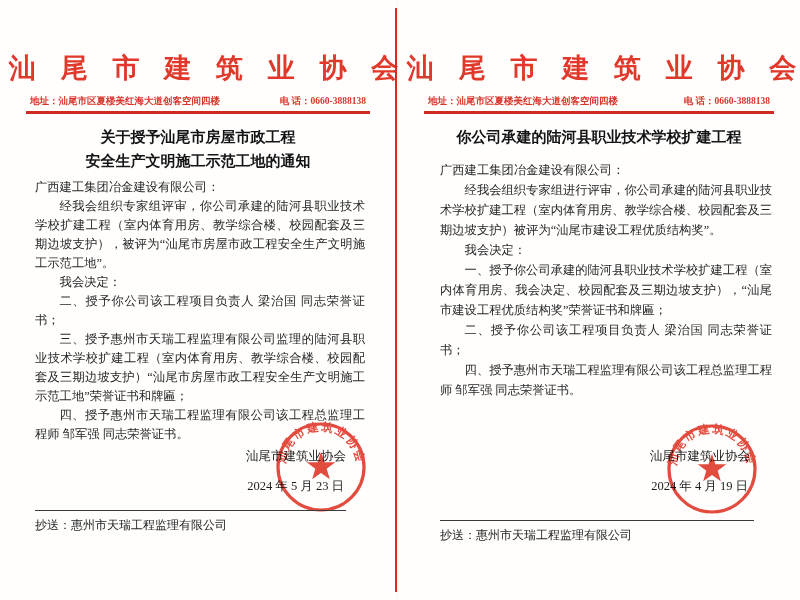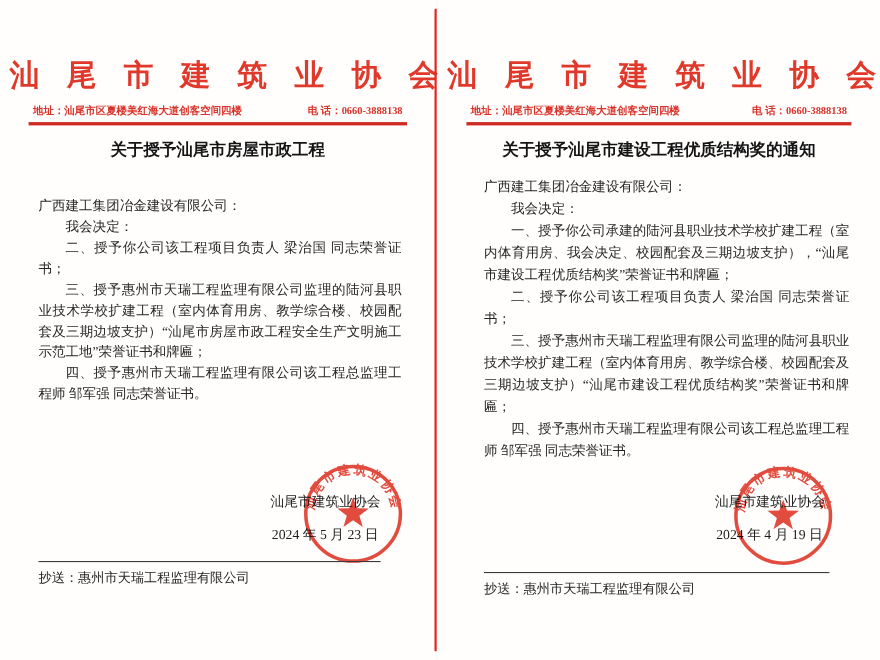--- a/index.html
+++ b/index.html
@@ -59,23 +59,25 @@
 
   <div class="page page-left">
     <div class="org-name">汕 尾 市 建 筑 业 协 会</div>
     <div class="addr-row">
       <span>地址：汕尾市区夏楼美红海大道创客空间四楼</span>
       <span>电 话：0660-3888138</span>
     </div>
     <div class="red-rule"></div>
     <div class="doc-title">
       <div>关于授予汕尾市房屋市政工程</div>
+      <div>安全生产文明施工示范工地的通知</div>
     </div>
     <div class="body-block">
       <p>广西建工集团冶金建设有限公司：</p>
+      <p class="indent">经我会组织专家组评审，你公司承建的陆河县职业技术学校扩建工程（室内体育用房、教学综合楼、校园配套及三期边坡支护），被评为“汕尾市房屋市政工程安全生产文明施工示范工地”。</p>
       <p class="indent">我会决定：</p>
       <p class="indent">二、授予你公司该工程项目负责人 梁治国 同志荣誉证书；</p>
       <p class="indent">三、授予惠州市天瑞工程监理有限公司监理的陆河县职业技术学校扩建工程（室内体育用房、教学综合楼、校园配套及三期边坡支护）“汕尾市房屋市政工程安全生产文明施工示范工地”荣誉证书和牌匾；</p>
       <p class="indent">四、授予惠州市天瑞工程监理有限公司该工程总监理工程师 邹军强 同志荣誉证书。</p>
     </div>
     <div class="sig-org">汕尾市建筑业协会</div>
     <div class="sig-date">2024 年 5 月 23 日</div>
 
     <svg class="stamp" viewBox="-48 -48 96 96" xmlns="http://www.w3.org/2000/svg">
       <circle cx="0" cy="0" r="43" fill="none" stroke="#df3c2e" stroke-width="3.2"></circle>
@@ -95,29 +97,29 @@
   <div class="divider"></div>
 
   <div class="page page-right">
     <div class="org-name">汕 尾 市 建 筑 业 协 会</div>
     <div class="addr-row">
       <span>地址：汕尾市区夏楼美红海大道创客空间四楼</span>
       <span>电 话：0660-3888138</span>
     </div>
     <div class="red-rule"></div>
     <div class="doc-title">
-      <div>关于授予汕尾市建设工程优质结构奖的通知</div>
+      <div>你公司承建的陆河县职业技术学校扩建工程</div>
       <div></div>
     </div>
     <div class="body-block">
       <p>广西建工集团冶金建设有限公司：</p>
+      <p class="indent">经我会组织专家组进行评审，你公司承建的陆河县职业技术学校扩建工程（室内体育用房、教学综合楼、校园配套及三期边坡支护）被评为“汕尾市建设工程优质结构奖”。</p>
       <p class="indent">我会决定：</p>
       <p class="indent">一、授予你公司承建的陆河县职业技术学校扩建工程（室内体育用房、我会决定、校园配套及三期边坡支护），“汕尾市建设工程优质结构奖”荣誉证书和牌匾；</p>
       <p class="indent">二、授予你公司该工程项目负责人 梁治国 同志荣誉证书；</p>
-      <p class="indent">三、授予惠州市天瑞工程监理有限公司监理的陆河县职业技术学校扩建工程（室内体育用房、教学综合楼、校园配套及三期边坡支护）“汕尾市建设工程优质结构奖”荣誉证书和牌匾；</p>
       <p class="indent">四、授予惠州市天瑞工程监理有限公司该工程总监理工程师 邹军强 同志荣誉证书。</p>
     </div>
     <div class="sig-org">汕尾市建筑业协会</div>
     <div class="sig-date">2024 年 4 月 19 日</div>
 
     <svg class="stamp" viewBox="-48 -48 96 96" xmlns="http://www.w3.org/2000/svg">
       <circle cx="0" cy="0" r="43" fill="none" stroke="#df3c2e" stroke-width="3.2"></circle>
       <polygon fill="#df3c2e" points="0,-15 3.53,-4.85 14.27,-4.64 5.71,1.85 8.82,12.14 0,6 -8.82,12.14 -5.71,1.85 -14.27,-4.64 -3.53,-4.85"></polygon>
       <defs>
         <path id="sealArcR" d="M -33,14 A 36,36 0 1,1 33,14"></path>

